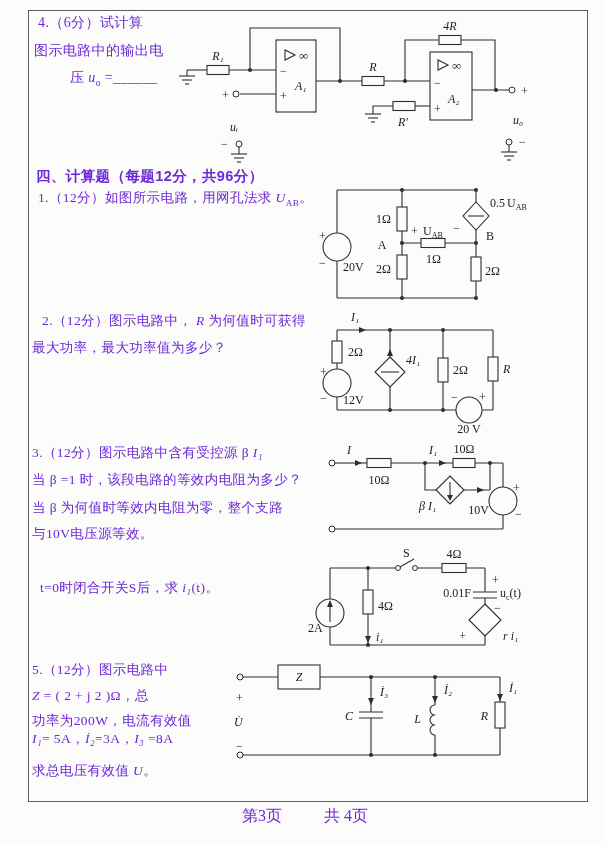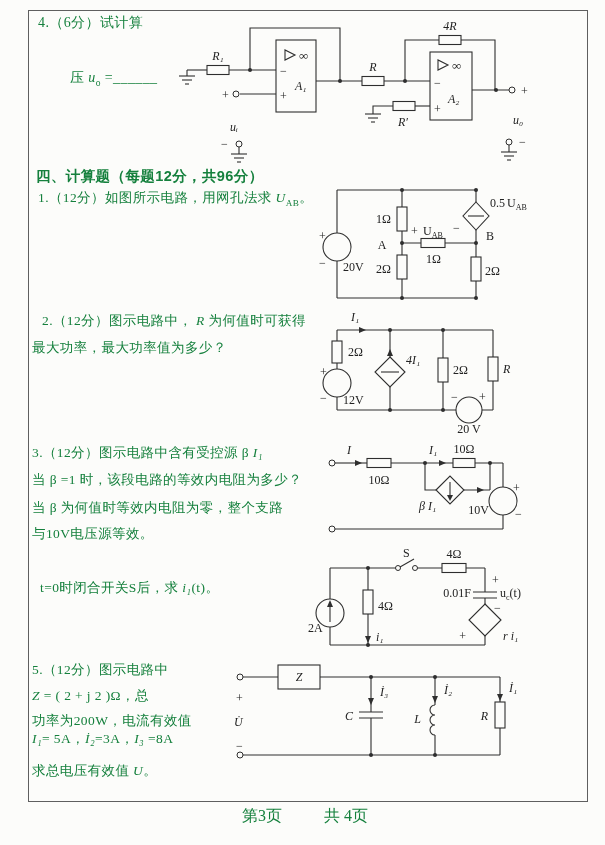--- a/index.html
+++ b/index.html
@@ -1,18 +1,18 @@
 <!DOCTYPE html>
 <html><head>
 <meta charset="utf-8">
 <style>
   html,body{margin:0;padding:0;}
   body{width:605px;height:845px;background:#ffffff;}
   .page{position:relative;width:605px;height:845px;background:#fcfcfa;
-        font-family:"Liberation Serif","DejaVu Serif",serif;color:#15803d;overflow:hidden;}
+        font-family:"Liberation Serif","DejaVu Serif",serif;color:#6d28d9;overflow:hidden;}
   .frame{position:absolute;left:28px;top:10px;width:558px;height:790px;border:1px solid #5f5f5f;}
   .txt{position:absolute;font-size:13.5px;white-space:nowrap;letter-spacing:.4px;}
   .heading{font-weight:bold;font-size:14.5px;font-family:"Liberation Sans","DejaVu Sans",sans-serif;}
   .s-i{font-style:italic;font-family:"Liberation Serif",serif;}
   .s-sub{vertical-align:sub;font-size:.68em;}
   .footer{position:absolute;left:150px;top:806px;width:310px;display:flex;justify-content:center;gap:42px;font-size:16px;align-items:center;}
   svg.ckt{position:absolute;overflow:visible;}
   svg text{font-size:12px;fill:#222;font-family:"Liberation Serif","DejaVu Serif",serif;}
   svg text.it{font-style:italic;}
   svg .svg-sub{font-size:8px;}
@@ -21,20 +21,21 @@
   .dot{fill:#2e2e2e;stroke:none;}
   .term{fill:#fcfcfa;stroke:#2e2e2e;stroke-width:1;}
 </style>
 </head>
 <body>
 
 <div class="page">
   <div class="frame"></div>
 
   <div class="txt" style="left:38px;top:14px;font-size:14px;">4.（6分）试计算</div>
+  <div class="txt" style="left:34px;top:42px;font-size:14px;">图示电路中的输出电</div>
   <div class="txt" style="left:34px;top:69px;font-size:14px;margin-left:36px;"><span>压 </span><span class="s-i">u</span><span class="s-sub">o</span><span> =______</span></div>
 
   <svg class="ckt" style="left:135px;top:12px;" width="455" height="158" viewBox="0 0 455 158">
     <g class="wire">
       <path d="M52,58 V64"></path>
         <path d="M44,64 H60"></path>
         <path d="M47,68 H57"></path>
         <path d="M50,72 H54"></path>
     </g>
     <path class="wire" d="M52,58 H72"></path>

